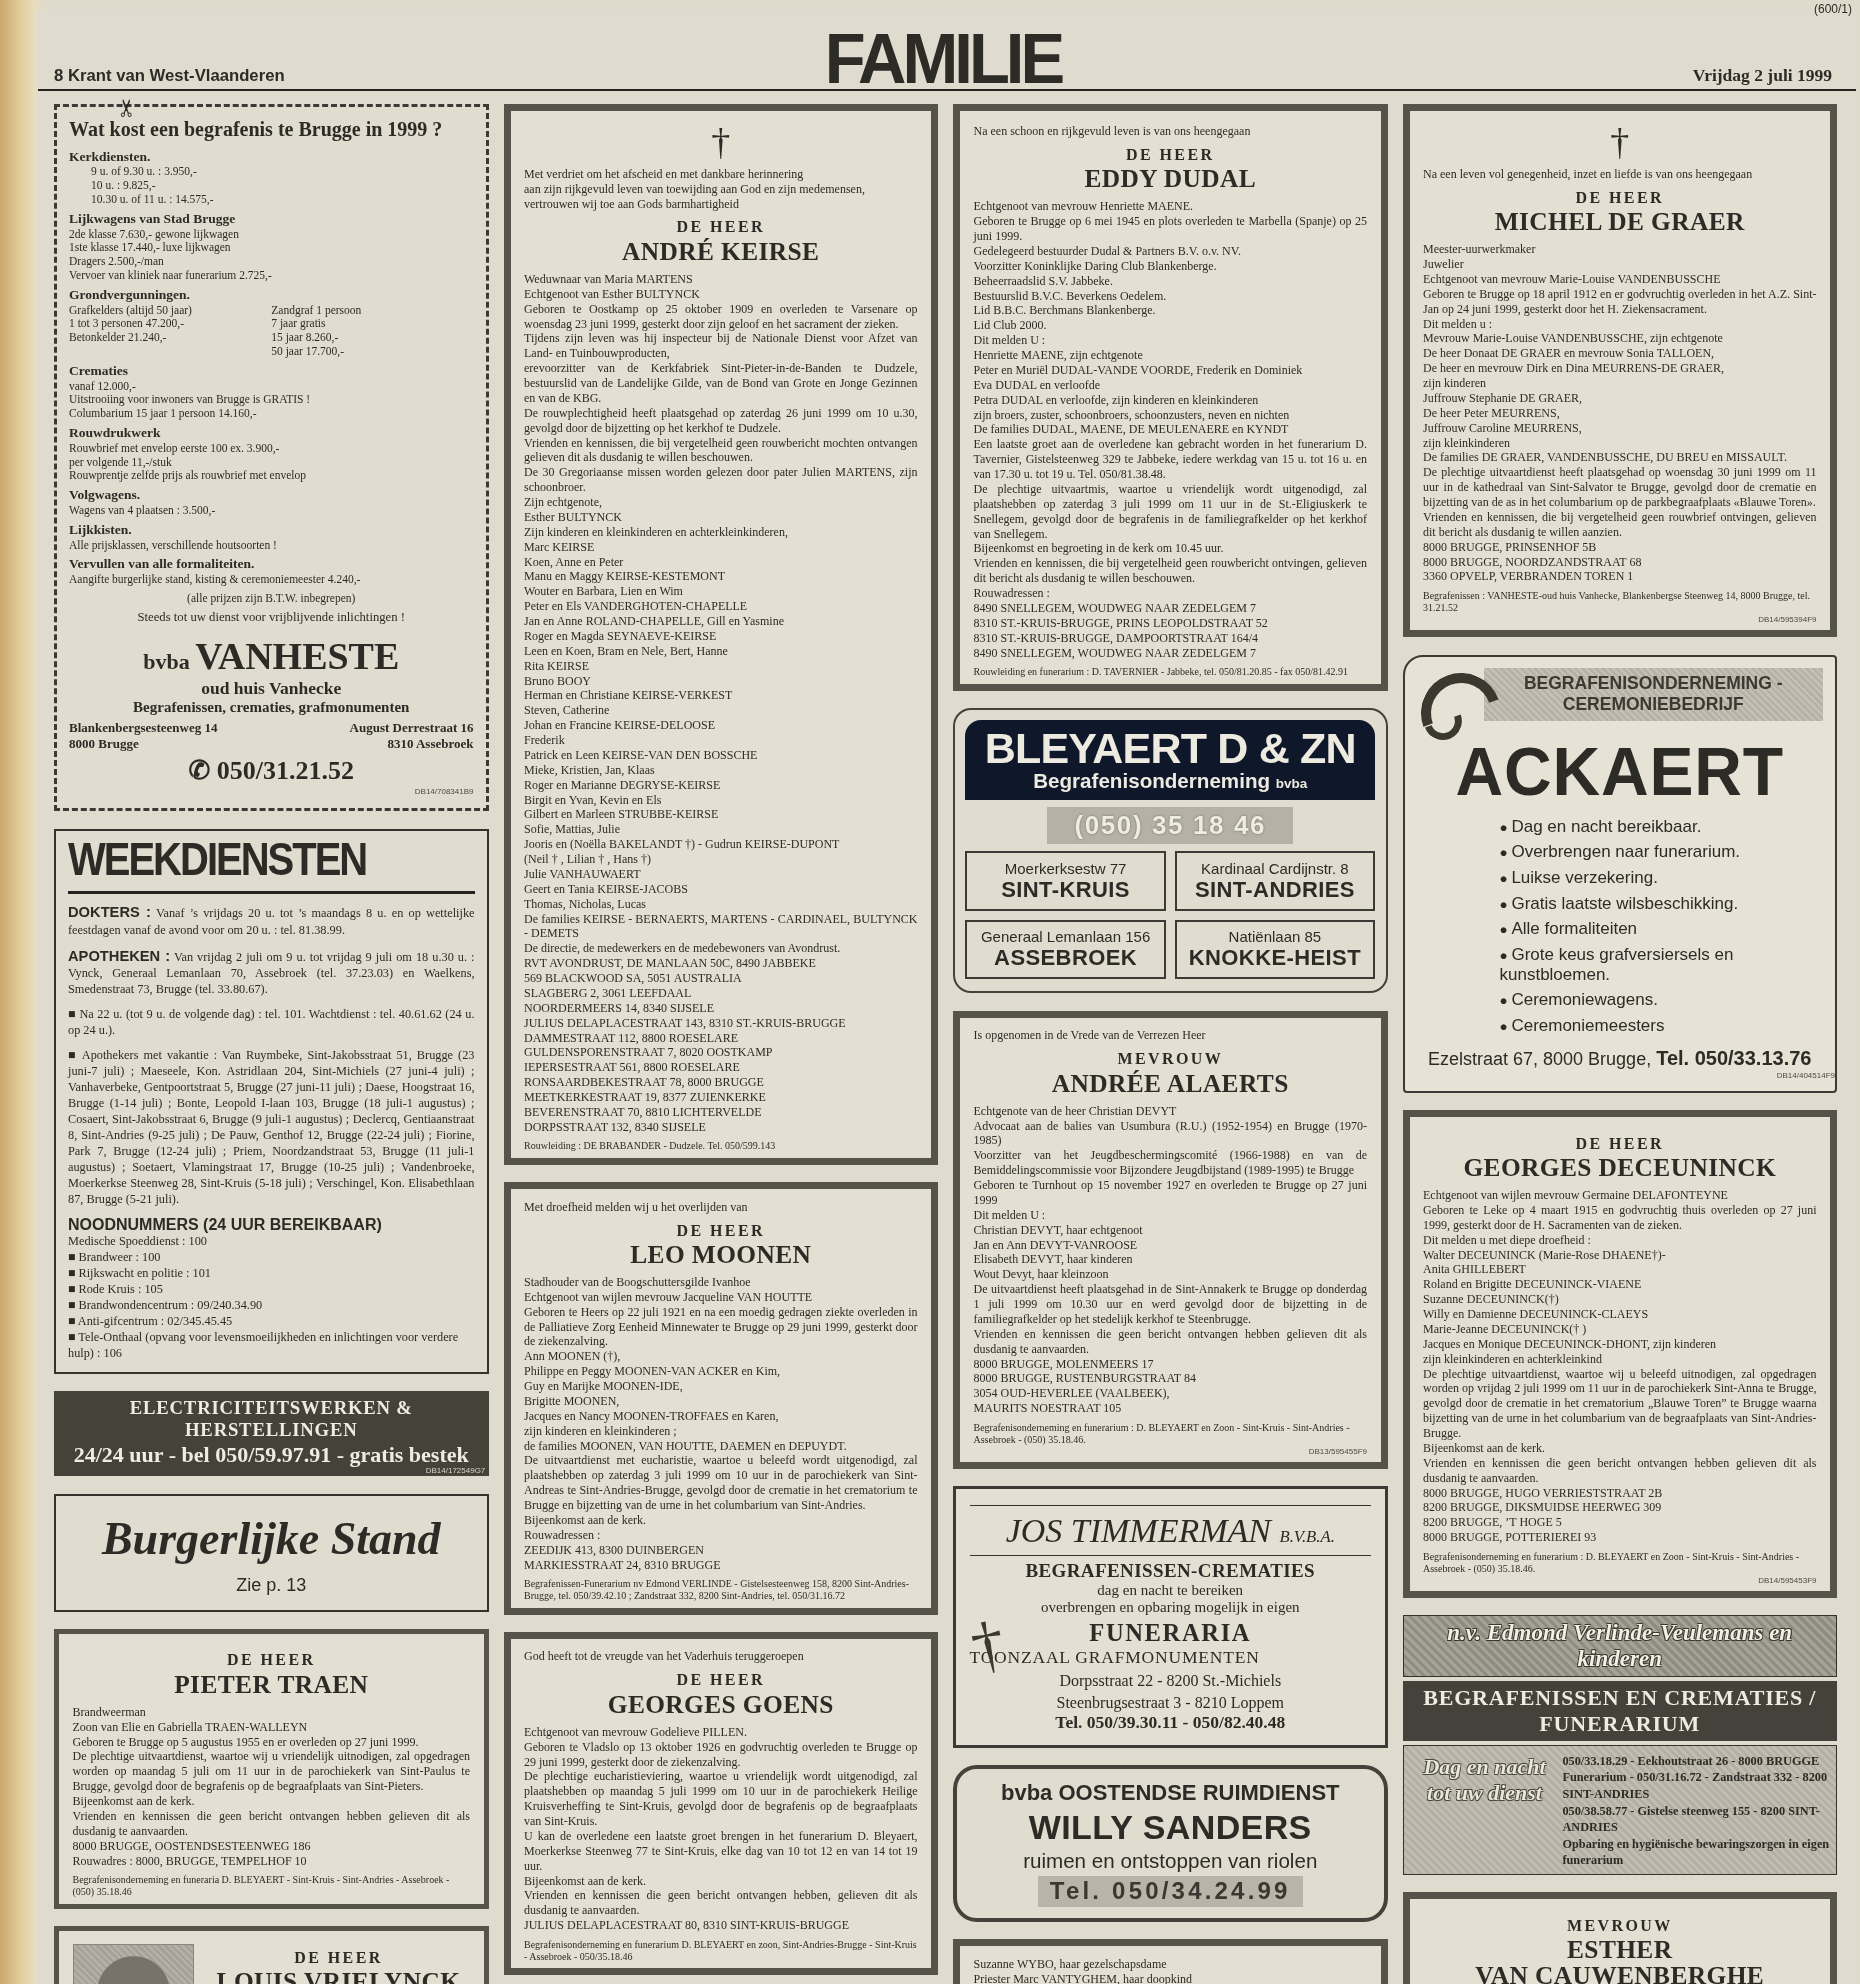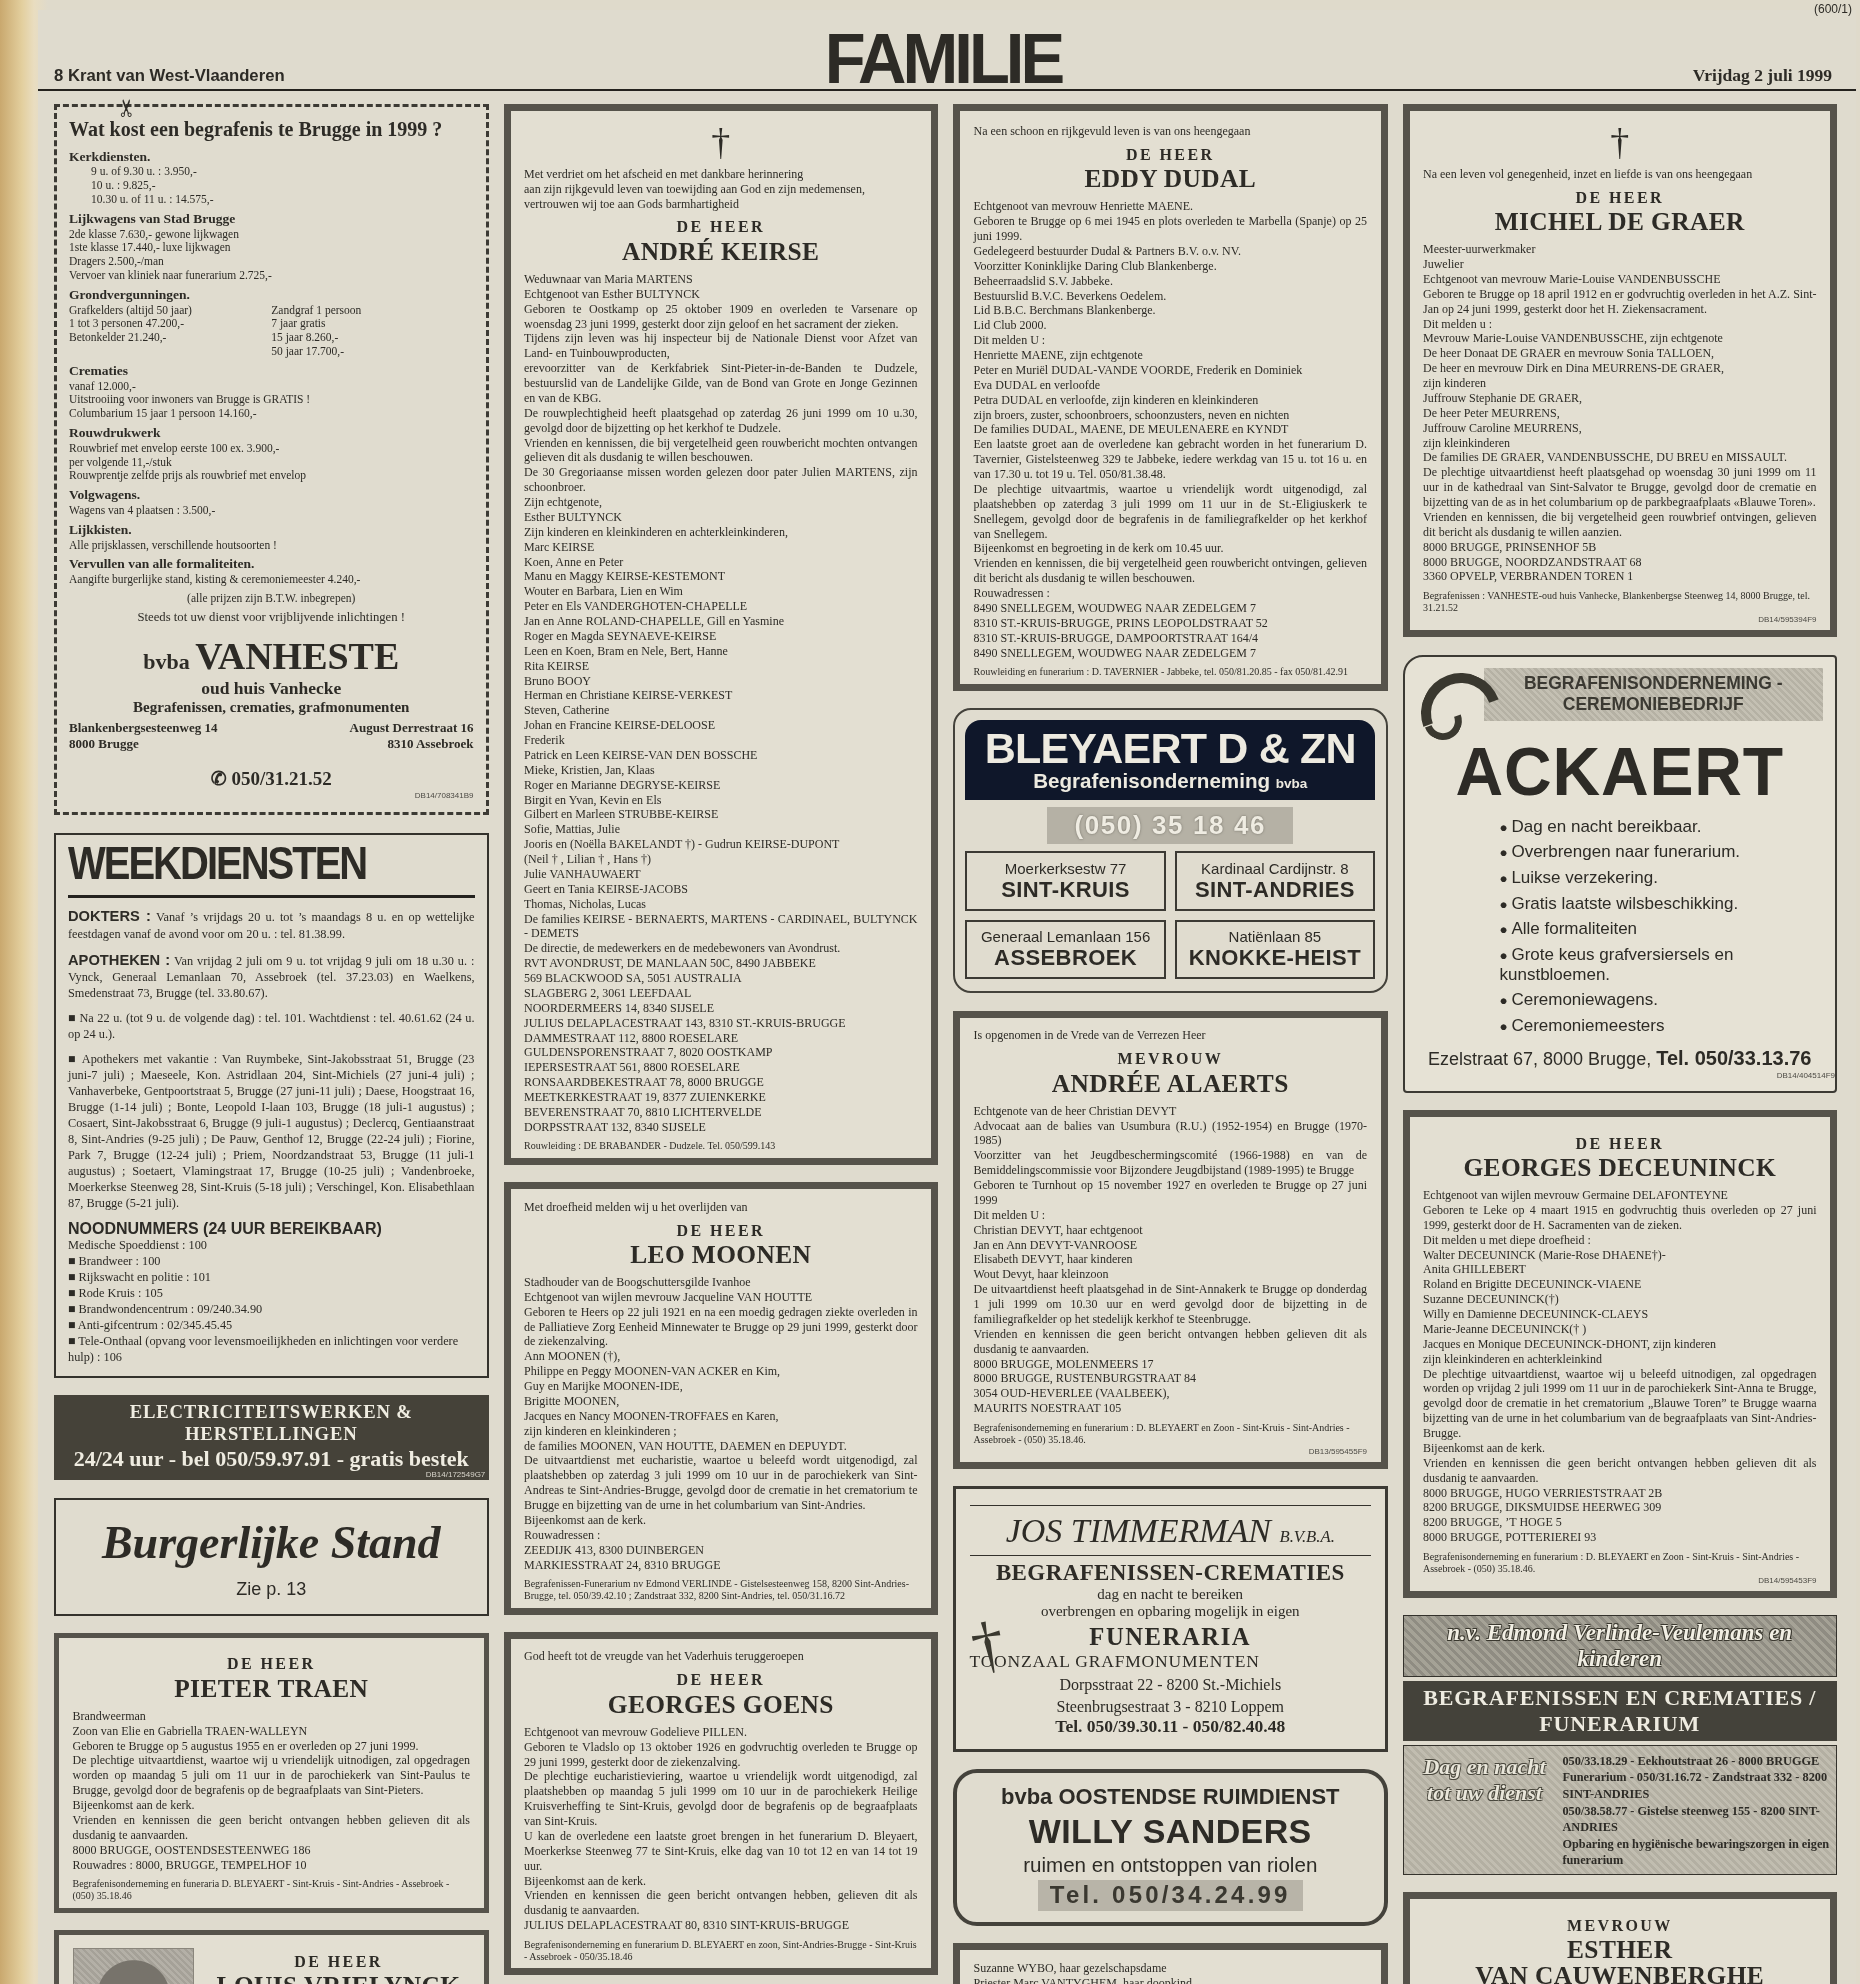--- a/index.html
+++ b/index.html
@@ -44,21 +44,21 @@
   .pb-ind .ln{padding-left:22px;}
   .pb-row{display:flex;}
   .pb-row>div{flex:1;}
   .pb-center{text-align:center;font-size:11.5px;margin-top:5.6px;}
   .pb-center.b{font-weight:normal;font-size:12.7px;}
   .vh-name{font-size:38px;font-weight:bold;text-align:center;margin:8.7px 0 0;}
   .vh-name small{font-size:22px;font-weight:bold;}
   .vh-sub{font-size:17.5px;font-weight:bold;text-align:center;margin:0;}
   .vh-sub2{font-size:15px;font-weight:bold;text-align:center;margin:0 0 4px;}
   .vh-addr{display:flex;justify-content:space-between;font-size:13px;font-weight:bold;}
-  .vh-tel{text-align:center;font-size:19px;font-weight:bold;margin-top:15px;}
+  .vh-tel{text-align:center;font-size:26px;font-weight:bold;margin-top:3px;}
   
   .week{border:2px solid #34322c;padding:9.5px 12px;background:#e0dccf;}
   .wk-title{font-family:"Liberation Sans","DejaVu Sans",sans-serif;font-weight:bold;font-size:40px;
     letter-spacing:-2px;margin:0 0 2.4px;transform:scaleY(1.15);transform-origin:left bottom;}
   .wk-rule{border-top:3.2px solid #24221e;margin:5.6px 0 9.5px;}
   .wk-p{font-size:12.3px;line-height:1.3;text-align:justify;margin-bottom:8.7px;}
   .wk-p b{font-family:"Liberation Sans",sans-serif;font-size:14.7px;}
   .wk-nood b{font-family:"Liberation Sans",sans-serif;font-size:16px;}
   .wk-nood .ln{text-align:left;font-size:12.3px;line-height:1.3;}
   
@@ -80,21 +80,21 @@
     text-shadow:0 0 2.4px #6d6a60;letter-spacing:1.6px;}
   .plaques{display:grid;grid-template-columns:1fr 1fr;gap:8.7px;}
   .plaque{border:2px solid #3c3a34;text-align:center;padding:6.4px 2.4px;font-family:"Liberation Sans",sans-serif;}
   .plaque .a{font-size:15px;}
   .plaque .c{font-size:22px;font-weight:bold;letter-spacing:0.4px;}
   
   .timm{border:3.6px solid #3c3a34;background:#e3dfd2;padding:12px 13.5px;position:relative;}
   .timm .rule{border-top:1.6px solid #34322c;margin:4px 0;}
   .timm .nm{font-style:italic;font-size:34px;text-align:center;margin:5.6px 0;}
   .timm .nm small{font-size:16.7px;}
-  .timm .b1{font-weight:bold;font-size:23px;text-align:center;letter-spacing:0.4px;}
+  .timm .b1{font-weight:bold;font-size:19px;text-align:center;letter-spacing:0.4px;}
   .timm .b2{font-size:15px;text-align:center;}
   .timm .b3{font-weight:bold;font-size:24.6px;text-align:center;letter-spacing:1.6px;margin-top:2.4px;}
   .timm .b4{font-size:17.5px;text-align:left;letter-spacing:0.8px;}
   .timm .ad{font-size:16px;text-align:center;margin-top:4px;}
   .timm .tl{font-size:17.5px;font-weight:bold;text-align:center;}
   .timm .logo{position:absolute;left:16px;top:119px;font-size:64px;color:#3a382f;transform:rotate(-12deg);}
   
   .sand{border:4.4px solid #44423b;border-radius:24px;background:#e0dccf;text-align:center;
     padding:11px 6.4px;font-family:"Liberation Sans",sans-serif;}
   .sand .l1{font-size:22px;font-weight:bold;}

